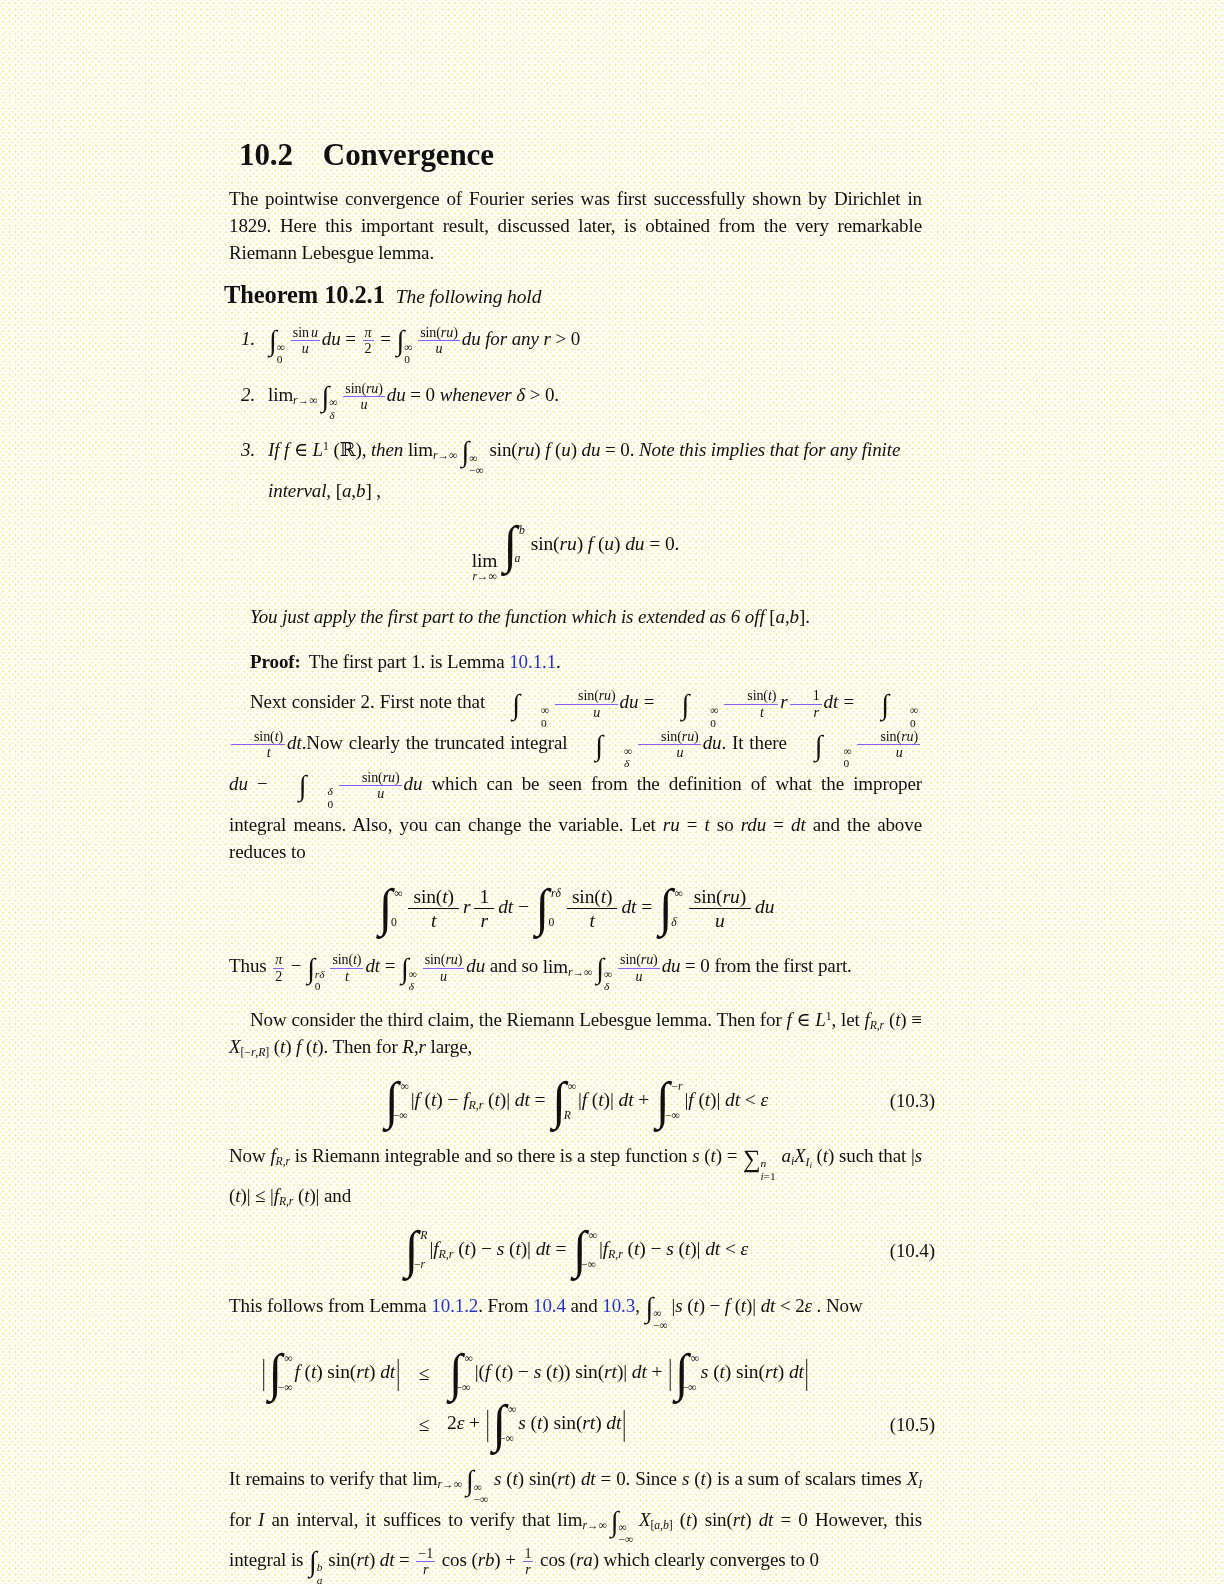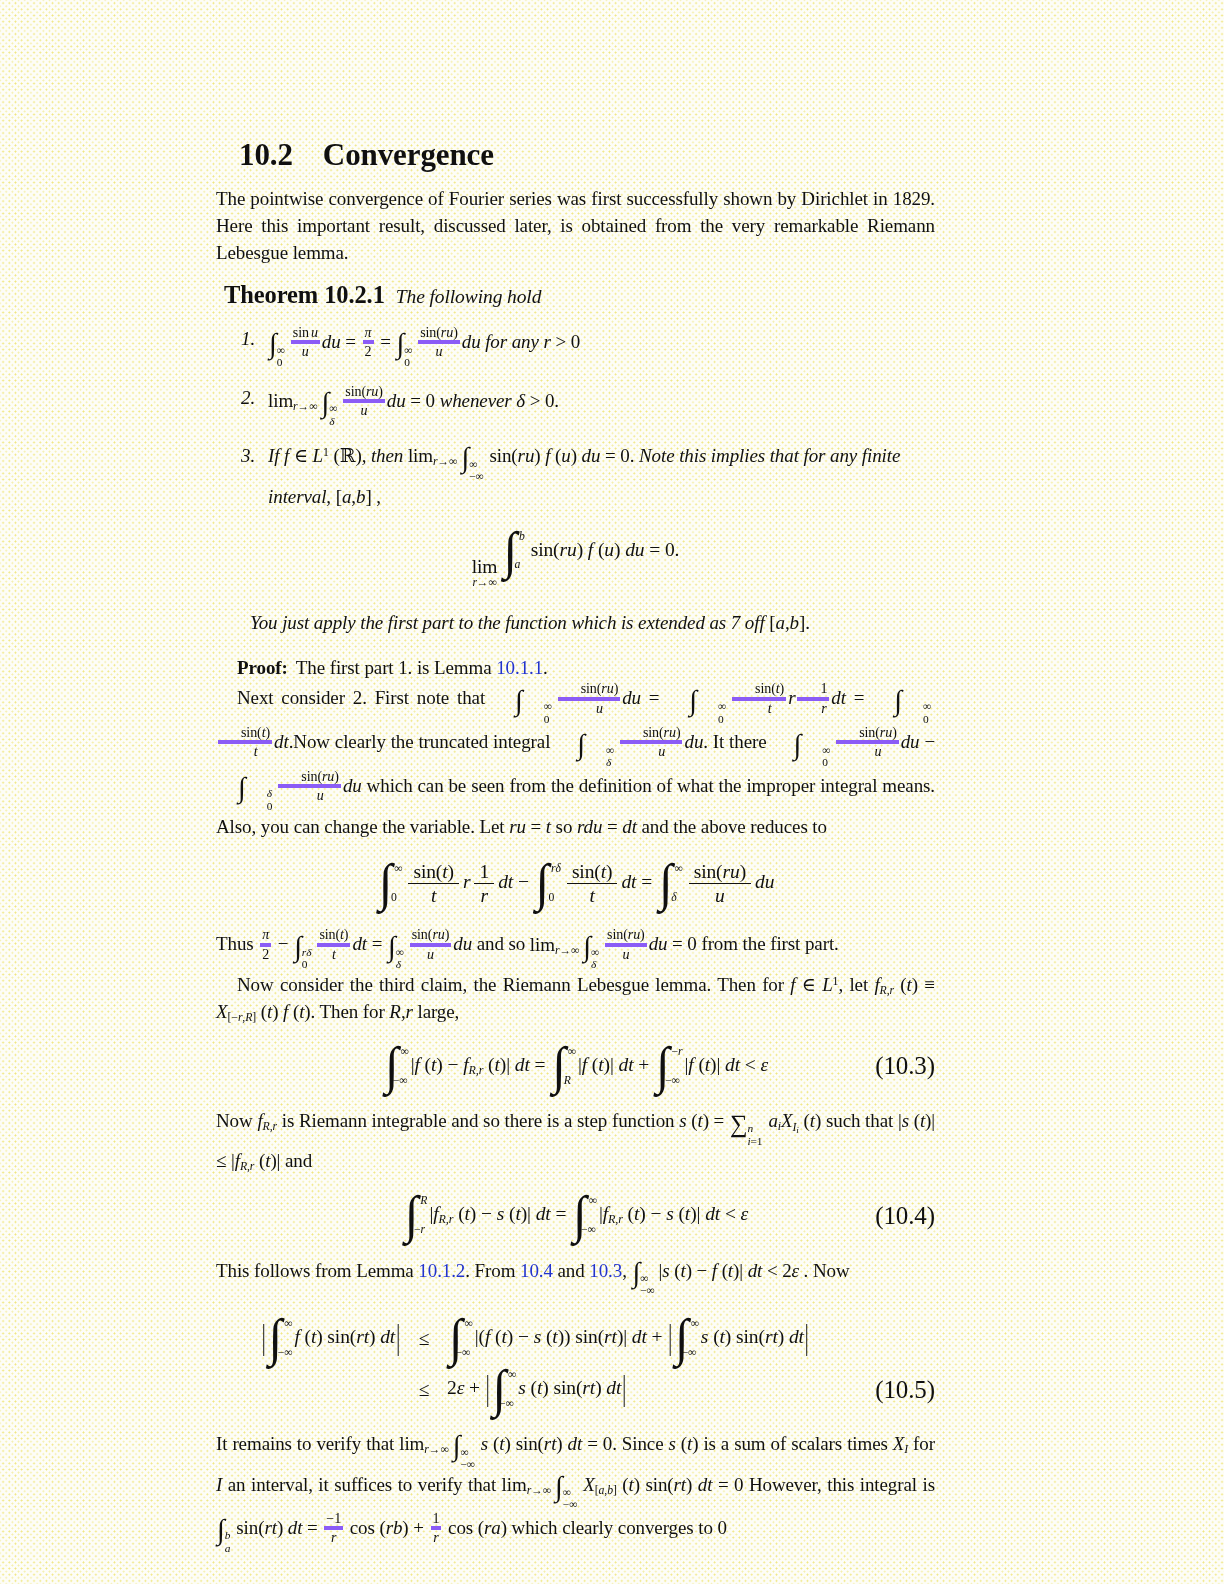--- a/index.html
+++ b/index.html
@@ -13,52 +13,52 @@
     background-size: 6.2px 6.2px, 6.2px 6.2px;
     background-position: 0 0, 3.1px 3.1px;
     font-family: "Liberation Serif", "DejaVu Serif", serif;
     color: #101010;
   }
   .page { position: absolute; left: 216px; top: 112px; width: 719px;
           font-size: 19px; line-height: 27px; letter-spacing: -0.1px; }
   .running { display: flex; justify-content: space-between; font-size: 19.5px; }
   .section-head { display: flex; gap: 30px; font-size: 31px; line-height: 34px;
                   font-weight: 700; margin: 26px 0 13px 23px; text-align: right; }
-  .body { margin: 0; text-align: justify; }
+  .body { margin: 13px; text-align: justify; }
   .ind { text-indent: 21px; }
   .thm { margin-top: 15px; }
   .thm-first { margin: 0 0 15px 8px; }
   .thm-label { font-weight: 700; font-size: 24.5px; margin-right: 11px; }
   .thm-note { font-style: italic; font-size: 19.5px; }
   .thm-list { list-style: none; margin: 0; padding: 0; }
   .thm-list li { display: flex; gap: 13px; margin: 13px 0 15px 0; padding-left: 25px; }
   .thm-list .num { font-style: italic; flex: 0 0 auto; }
   .li-body { display: block; text-align: left; }
   .remark { margin: 4px 0 0 34px; }
   .proof { margin-top: 18px; }
   .eq { position: relative; text-align: center; margin: 20px 0; font-size: 19.5px; line-height: 30px; }
-  .eqnum { position: absolute; right: 0; top: 50%; transform: translateY(-50%); font-size: 25px; }
+  .eqnum { position: absolute; right: 0; top: 50%; transform: translateY(-50%); font-size: 19px; }
   .eqalign { margin: 20px 0; font-size: 19.5px; }
   .arow { display: grid; grid-template-columns: 185px 46px auto; align-items: center;
           margin: 9px 0; position: relative; }
   .alhs { text-align: right; white-space: nowrap; }
   .arel { text-align: center; }
   .arhs { text-align: left; white-space: nowrap; }
   
   .rm { font-style: normal; }
   .it { font-style: italic; }
   .bd { font-weight: 700; font-family: Liberation Serif, serif; }
   .lk { color: #2233cc; cursor: pointer; }
   .spx { display: inline-block; }
   .su { font-size: .62em; vertical-align: .55em; line-height: 0; }
   .sb { font-size: .62em; vertical-align: -.28em; line-height: 0; }
   .sb .sb { font-size: .78em; vertical-align: -.2em; }
   .fr { display: inline-block; vertical-align: -.55em; font-size: .74em;
         text-align: center; line-height: 1.08; margin: 0 2px; }
-  .fr .num { display: block; border-bottom: 4px solid #8b5cf6; padding: 0 2px; }
+  .fr .num { display: block; border-bottom: 1px solid #8b5cf6; padding: 0 2px; }
   .fr .den { display: block; }
   .Fr { display: inline-block; vertical-align: middle; text-align: center;
         line-height: 1.2; margin: 0 4px; }
   .Fr .num { display: block; border-bottom: 1.2px solid #111; padding: 0 5px; }
   .Fr .den { display: block; }
   .ii { display: inline-block; white-space: nowrap; margin: 0 1px; }
   .ii .is { font-size: 1.5em; vertical-align: -.18em; }
   .ii .il { display: inline-flex; flex-direction: column; vertical-align: -.45em;
             font-size: .6em; line-height: 1.1; margin-right: 3px; }
   .ii.sm .is { font-size: 1.3em; vertical-align: -.22em; }
@@ -122,21 +122,21 @@
     <div class="eq"><span class="LM">
           <span>lim</span>
           <span class="und">r→∞</span>
         </span><span class="spx" style="width: 2px;"></span><span class="di">
           <span class="is">∫</span>
           <span class="il">
             <span class="lsup"><span class="it">b</span></span>
             <span class="lsub"><span class="it">a</span></span>
           </span>
         </span><span class="spx" style="width: 4px;"></span><span class="rm">sin(</span><span class="it">ru</span><span class="rm">) </span><span class="it">f </span><span class="rm">(</span><span class="it">u</span><span class="rm">) </span><span class="it">du</span><span class="rm"> = 0.</span></div>
-    <p class="body remark"><span class="it">You just apply the first part to the function which is extended as 7 off </span><span class="rm">[</span><span class="it">a</span><span class="rm">,</span><span class="it">b</span><span class="rm">].</span></p>
+    <p class="body remark"><span class="it">You just apply the first part to the function which is extended as 6 off </span><span class="rm">[</span><span class="it">a</span><span class="rm">,</span><span class="it">b</span><span class="rm">].</span></p>
   </div>
 
   <div class="proof">
     <p class="body ind"><span class="bd">Proof:</span><span class="spx" style="width: 8px;"></span><span class="rm">The first part 1. is Lemma </span><span class="lk">10.1.1</span><span class="rm">.</span></p>
     <p class="body ind"><span class="rm">Next consider 2. First note that </span><span class="ii"><span class="is">∫</span><span class="il">
             <span class="lsup"><span class="rm">∞</span></span>
             <span class="lsub"><span class="rm">0</span></span>
           </span></span><span class="fr"><span class="num"><span class="rm">sin(</span><span class="it">ru</span><span class="rm">)</span></span><span class="den"><span class="it">u</span></span></span><span class="it">du</span><span class="rm"> = </span><span class="ii"><span class="is">∫</span><span class="il">
             <span class="lsup"><span class="rm">∞</span></span>
             <span class="lsub"><span class="rm">0</span></span>

